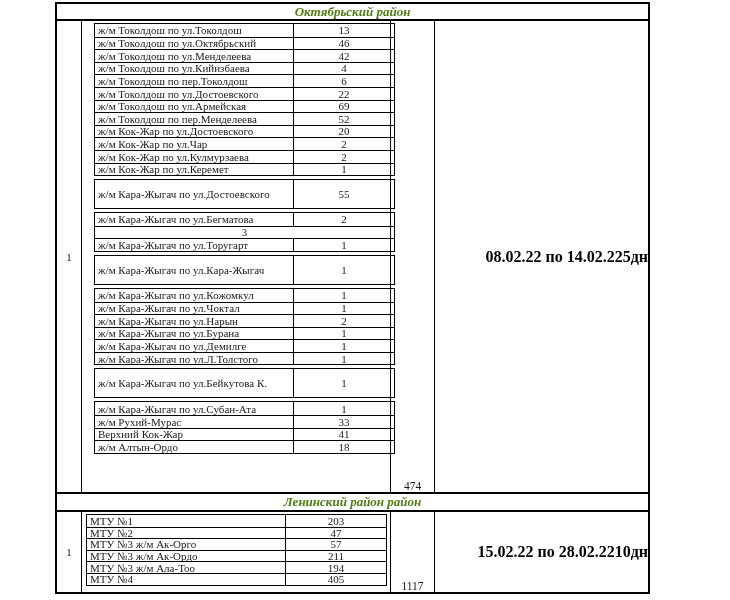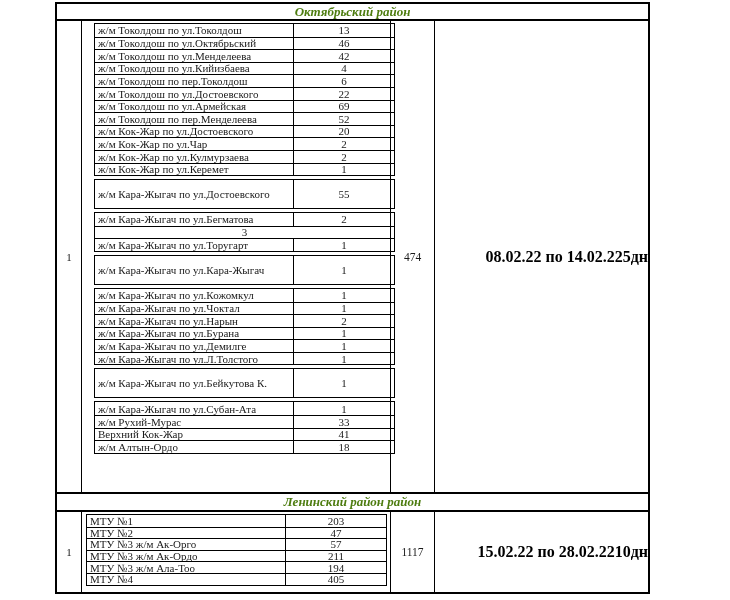--- a/index.html
+++ b/index.html
@@ -24,21 +24,21 @@
   .sec1{top:17px;height:471px;}
   .sec2{top:508px;height:80px;}
   .num-col{
     position:absolute;left:0;top:0;bottom:0;width:24px;
     border-right:1.5px solid #000;
     display:flex;align-items:center;justify-content:center;font-size:11px;
   }
   .total-col{
     position:absolute;left:333px;top:0;bottom:0;width:45px;box-sizing:border-box;
     border-left:1.5px solid #000;border-right:1.5px solid #000;
-    display:flex;align-items:center;justify-content:center;font-size:11.5px;
+    display:flex;align-items:flex-end;justify-content:center;font-size:11.5px;
   }
   .date-col{
     position:absolute;left:378px;right:0;top:0;bottom:0;
     display:flex;align-items:center;justify-content:flex-end;
     font-weight:bold;font-size:16px;color:#000;white-space:nowrap;
   }
   .nested{position:absolute;left:29px;width:301px;}
   .sec1 .nested{top:2px;padding-left:8px;}
   .sec2 .nested{top:2px;}
   .grp{border:1.5px solid #000;margin-bottom:3px;background:#fff;}

